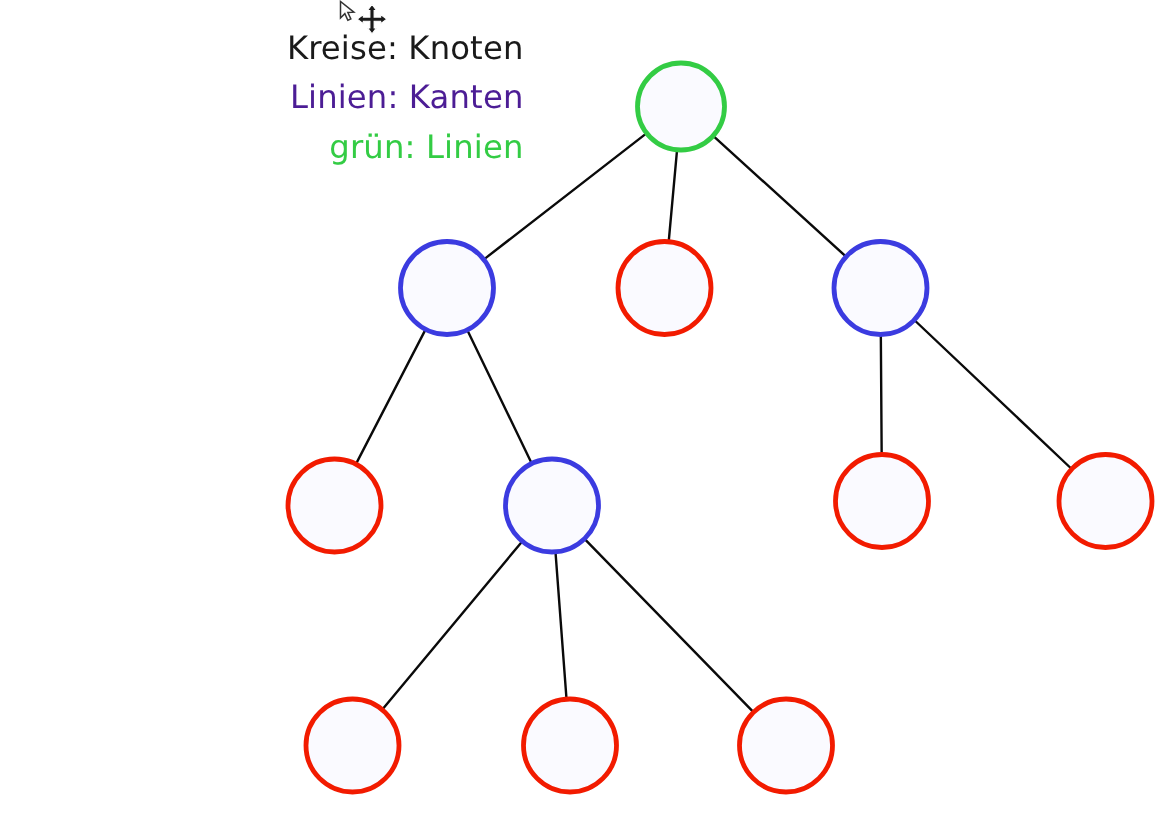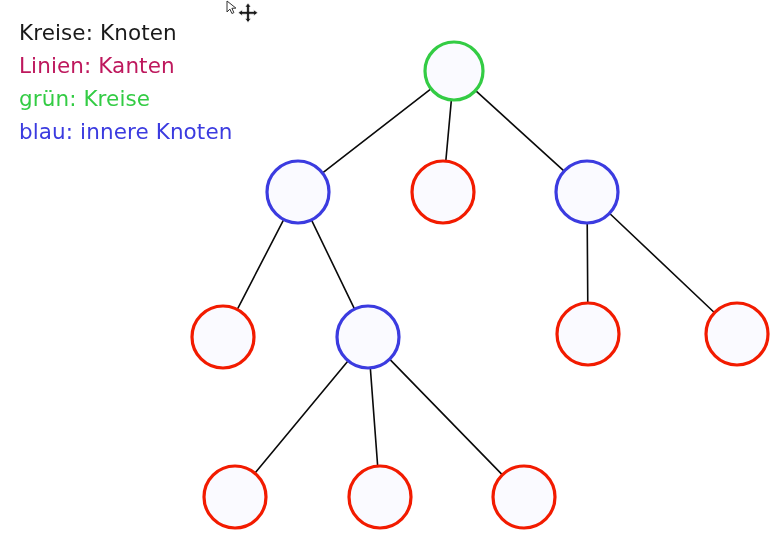--- a/index.html
+++ b/index.html
@@ -36,20 +36,21 @@
     left: 19px;
     top: 16px;
     width: 330px;
   }
   .legend-line {
     font-family: "DejaVu Sans", "Liberation Sans", sans-serif;
     font-size: 21.5px;
     line-height: 33px;
     white-space: pre;
     letter-spacing: 0.1px;
+    text-align: right;
   }
   .cursor-layer {
     position: absolute;
     left: 0;
     top: 0;
     width: 772px;
     height: 549px;
     pointer-events: none;
   }
 </style>
@@ -81,23 +82,22 @@
         <circle cx="588" cy="334" r="31" fill="#fafaff" stroke="#f21b00" stroke-width="3.2"></circle>
         <circle cx="737" cy="334" r="31" fill="#fafaff" stroke="#f21b00" stroke-width="3.2"></circle>
         <circle cx="235" cy="497" r="31" fill="#fafaff" stroke="#f21b00" stroke-width="3.2"></circle>
         <circle cx="380" cy="497" r="31" fill="#fafaff" stroke="#f21b00" stroke-width="3.2"></circle>
         <circle cx="524" cy="497" r="31" fill="#fafaff" stroke="#f21b00" stroke-width="3.2"></circle>
       </g>
   </svg>
 
   <div class="legend-block">
     <div class="legend-line" style="color: rgb(26, 26, 26);">Kreise: Knoten</div>
-    <div class="legend-line" style="color: #be185d;">Linien: Kanten</div>
-    <div class="legend-line" style="color: rgb(51, 204, 68);">grün: Kreise</div>
-    <div class="legend-line" style="color: rgb(59, 59, 224);">blau: innere Knoten</div>
+    <div class="legend-line" style="color: #4c1d95;">Linien: Kanten</div>
+    <div class="legend-line" style="color: rgb(51, 204, 68);">grün: Linien</div>
   </div>
 
   <svg class="cursor-layer" viewBox="0 0 772 549">
     <g id="cursor-group">
         <path d="M 227 1 l 0 11 l 2.9 -2.9 l 2.0 4.4 l 2.0 -0.9 l -2.0 -4.3 l 4.0 -0.2 Z" fill="#ffffff" stroke="#333333" stroke-width="1"></path>
         <path d="M 248 3 l 3 4 l -1.6 0 l 0 4.4 l 4.4 0 l 0 -1.6 l 4 3 l -4 3 l 0 -1.6 l -4.4 0 l 0 4.4 l 1.6 0 l -3 4 l -3 -4 l 1.6 0 l 0 -4.4 l -4.4 0 l 0 1.6 l -4 -3 l 4 -3 l 0 1.6 l 4.4 0 l 0 -4.4 l -1.6 0 Z" fill="#1a1a1a" stroke="#ffffff" stroke-width="0.7"></path>
       </g>
   </svg>
 
 </div>

